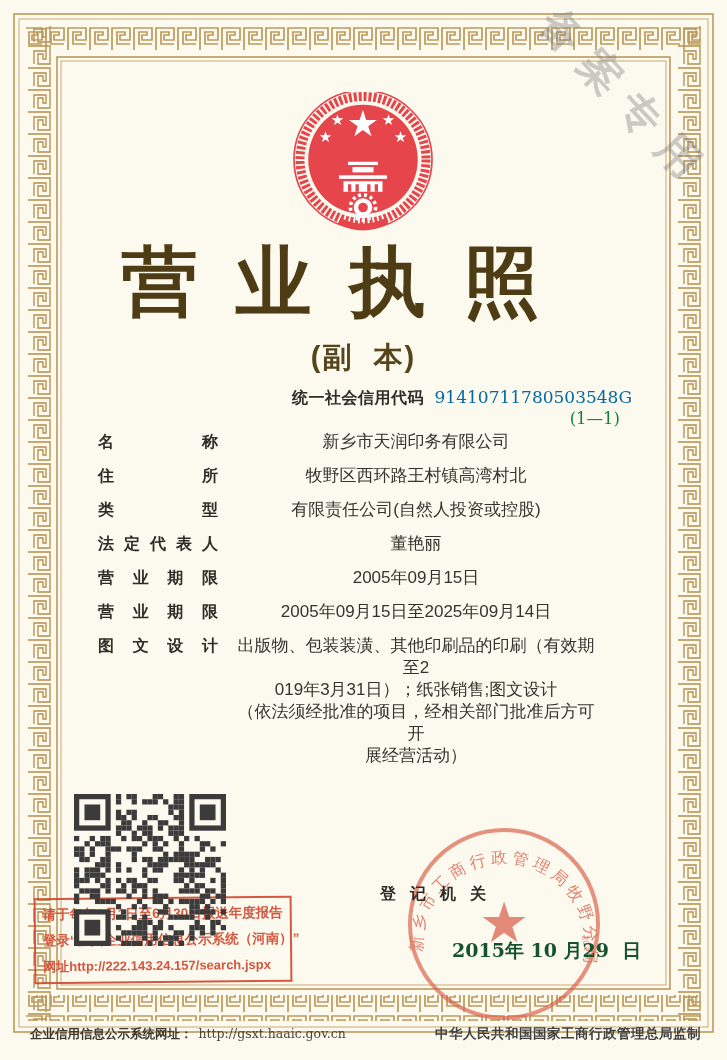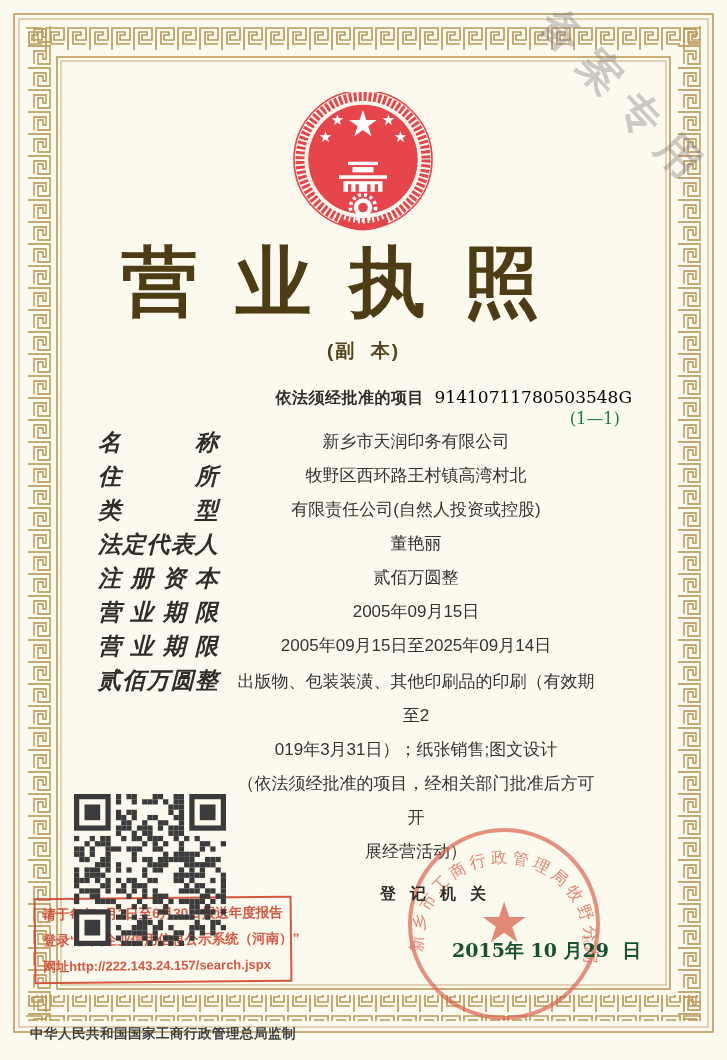--- a/index.html
+++ b/index.html
@@ -16,32 +16,32 @@
   #watermark{position:absolute;left:568px;top:-4px;z-index:9;transform:rotate(47deg);
     transform-origin:0 0;font-size:42px;letter-spacing:15px;color:#7d7d7d;opacity:.38;
     font-weight:600;white-space:nowrap;}
 
   #emblem{position:absolute;left:288px;top:92px;z-index:2;}
 
   #title{position:absolute;left:0;top:232px;width:637px;text-align:center;z-index:2;
     font-size:76px;font-weight:800;color:var(--title_bronze);letter-spacing:38px;text-indent:38px;
     font-family:"Liberation Sans", sans-serif;margin-left:12px;}
   #subtitle{position:absolute;left:0;top:338px;width:727px;text-align:center;z-index:2;
-    font-size:19px;font-weight:600;color:#55441c;white-space:pre;letter-spacing:2px;}
+    font-size:29px;font-weight:600;color:#55441c;white-space:pre;letter-spacing:2px;}
 
   #code-row{position:absolute;top:387px;right:95px;z-index:2;white-space:nowrap;}
   #code-row .lbl{font-size:16px;font-weight:700;color:#2e2c27;letter-spacing:.5px;}
-  #code-row .val{font-size:17px;color:#000000;font-family:"DejaVu Serif", serif;margin-left:6px;}
+  #code-row .val{font-size:17px;color:#0369a1;font-family:"DejaVu Serif", serif;margin-left:6px;}
   #page-no{position:absolute;top:409px;right:107px;z-index:2;font-size:16.5px;color:#15803d;
     font-family:"DejaVu Serif", serif;}
 
   #fields{position:absolute;left:98px;top:431px;width:500px;z-index:2;}
   .f-row{display:flex;align-items:flex-start;margin-bottom:12px;}
-  .f-label{width:120px;flex:0 0 120px;font-size:23px;font-weight:700;color:#2f2d28;
-    line-height:22px;text-align:justify;text-align-last:justify;font-style:italic;}
+  .f-label{width:120px;flex:0 0 120px;font-size:16px;font-weight:700;color:#2f2d28;
+    line-height:22px;text-align:justify;text-align-last:justify;}
   .f-value{flex:1;padding-left:16px;font-size:17px;color:#35332d;line-height:22px;
     white-space:pre-line;text-align:center;}
   .f-row:nth-child(8) .f-value{line-height:34px;margin-top:-4px;}
 
   #qr{position:absolute;left:74px;top:794px;width:152px;height:152px;z-index:5;}
 
   #stamp{position:absolute;left:34px;top:897px;width:258px;z-index:4;
     border:2.5px solid var(--stamp_red);padding:2px 7px;transform:rotate(-.6deg);
     color:var(--stamp_red);font-weight:600;opacity:.92;}
   #stamp .s-line{font-size:13.5px;line-height:26px;white-space:nowrap;}
@@ -113,21 +113,21 @@
       <circle cx="50" cy="77" r="6.2" fill="#fff"></circle>
       <circle cx="50" cy="77" r="3.2" fill="var(--emblem_red)"></circle>
     </g>
     <path d="M34 86 Q50 94 66 86" fill="none" stroke="var(--emblem_red)" stroke-width="4.5"></path>
   </svg>
 
   <div id="title">营业执照</div>
   <div id="subtitle">(副  本)</div>
 
   <div id="code-row">
-    <span class="lbl">依法须经批准的项目</span>
+    <span class="lbl">统一社会信用代码</span>
     <span class="val">91410711780503548G</span>
   </div>
   <div id="page-no">(1—1)</div>
 
   <div id="fields">
     <div class="f-row">
       <div class="f-label">名称</div>
       <div class="f-value">新乡市天润印务有限公司</div>
     </div>
 
@@ -139,37 +139,33 @@
     <div class="f-row">
       <div class="f-label">类型</div>
       <div class="f-value">有限责任公司(自然人投资或控股)</div>
     </div>
 
     <div class="f-row">
       <div class="f-label">法定代表人</div>
       <div class="f-value">董艳丽</div>
     </div>
 
-    <div class="f-row">
-      <div class="f-label">注册资本</div>
-      <div class="f-value">贰佰万圆整</div>
-    </div>
 
     <div class="f-row">
       <div class="f-label">营业期限</div>
       <div class="f-value">2005年09月15日</div>
     </div>
 
     <div class="f-row">
       <div class="f-label">营业期限</div>
       <div class="f-value">2005年09月15日至2025年09月14日</div>
     </div>
 
     <div class="f-row">
-      <div class="f-label">贰佰万圆整</div>
+      <div class="f-label">图文设计</div>
       <div class="f-value">出版物、包装装潢、其他印刷品的印刷（有效期至2
 019年3月31日）；纸张销售;图文设计
 （依法须经批准的项目，经相关部门批准后方可开
 展经营活动）</div>
     </div>
   </div>
 
   <div id="qr"><svg width="152" height="152" viewBox="0 0 152 152">
         <g fill="#3b3b3b">
           <rect x="41.93" y="0.00" width="5.24" height="5.24"></rect>
@@ -502,16 +498,19 @@
     <text font-size="16" fill="var(--seal_red)" letter-spacing="4.5" opacity=".9">
       <textPath href="#sealArc" startOffset="6%">新乡市工商行政管理局牧野分局</textPath>
     </text>
     <text x="108" y="118" font-size="56" text-anchor="middle" fill="var(--seal_red)" opacity=".85" font-family="'DejaVu Sans', sans-serif">★</text>
     <text x="186" y="112" font-size="9" fill="var(--seal_red)" opacity=".8" transform="rotate(80 186 112)">202</text>
   </svg>
 
   <div id="reg-date">2015年 10 月29  日</div>
 
   <div id="footer">
+    <div class="f-left">
+      <span>企业信用信息公示系统网址：</span><span class="url">http://gsxt.haaic.gov.cn</span>
+    </div>
     <div class="f-right">中华人民共和国国家工商行政管理总局监制</div>
   </div>
 
 </div>
 
 </body></html>

